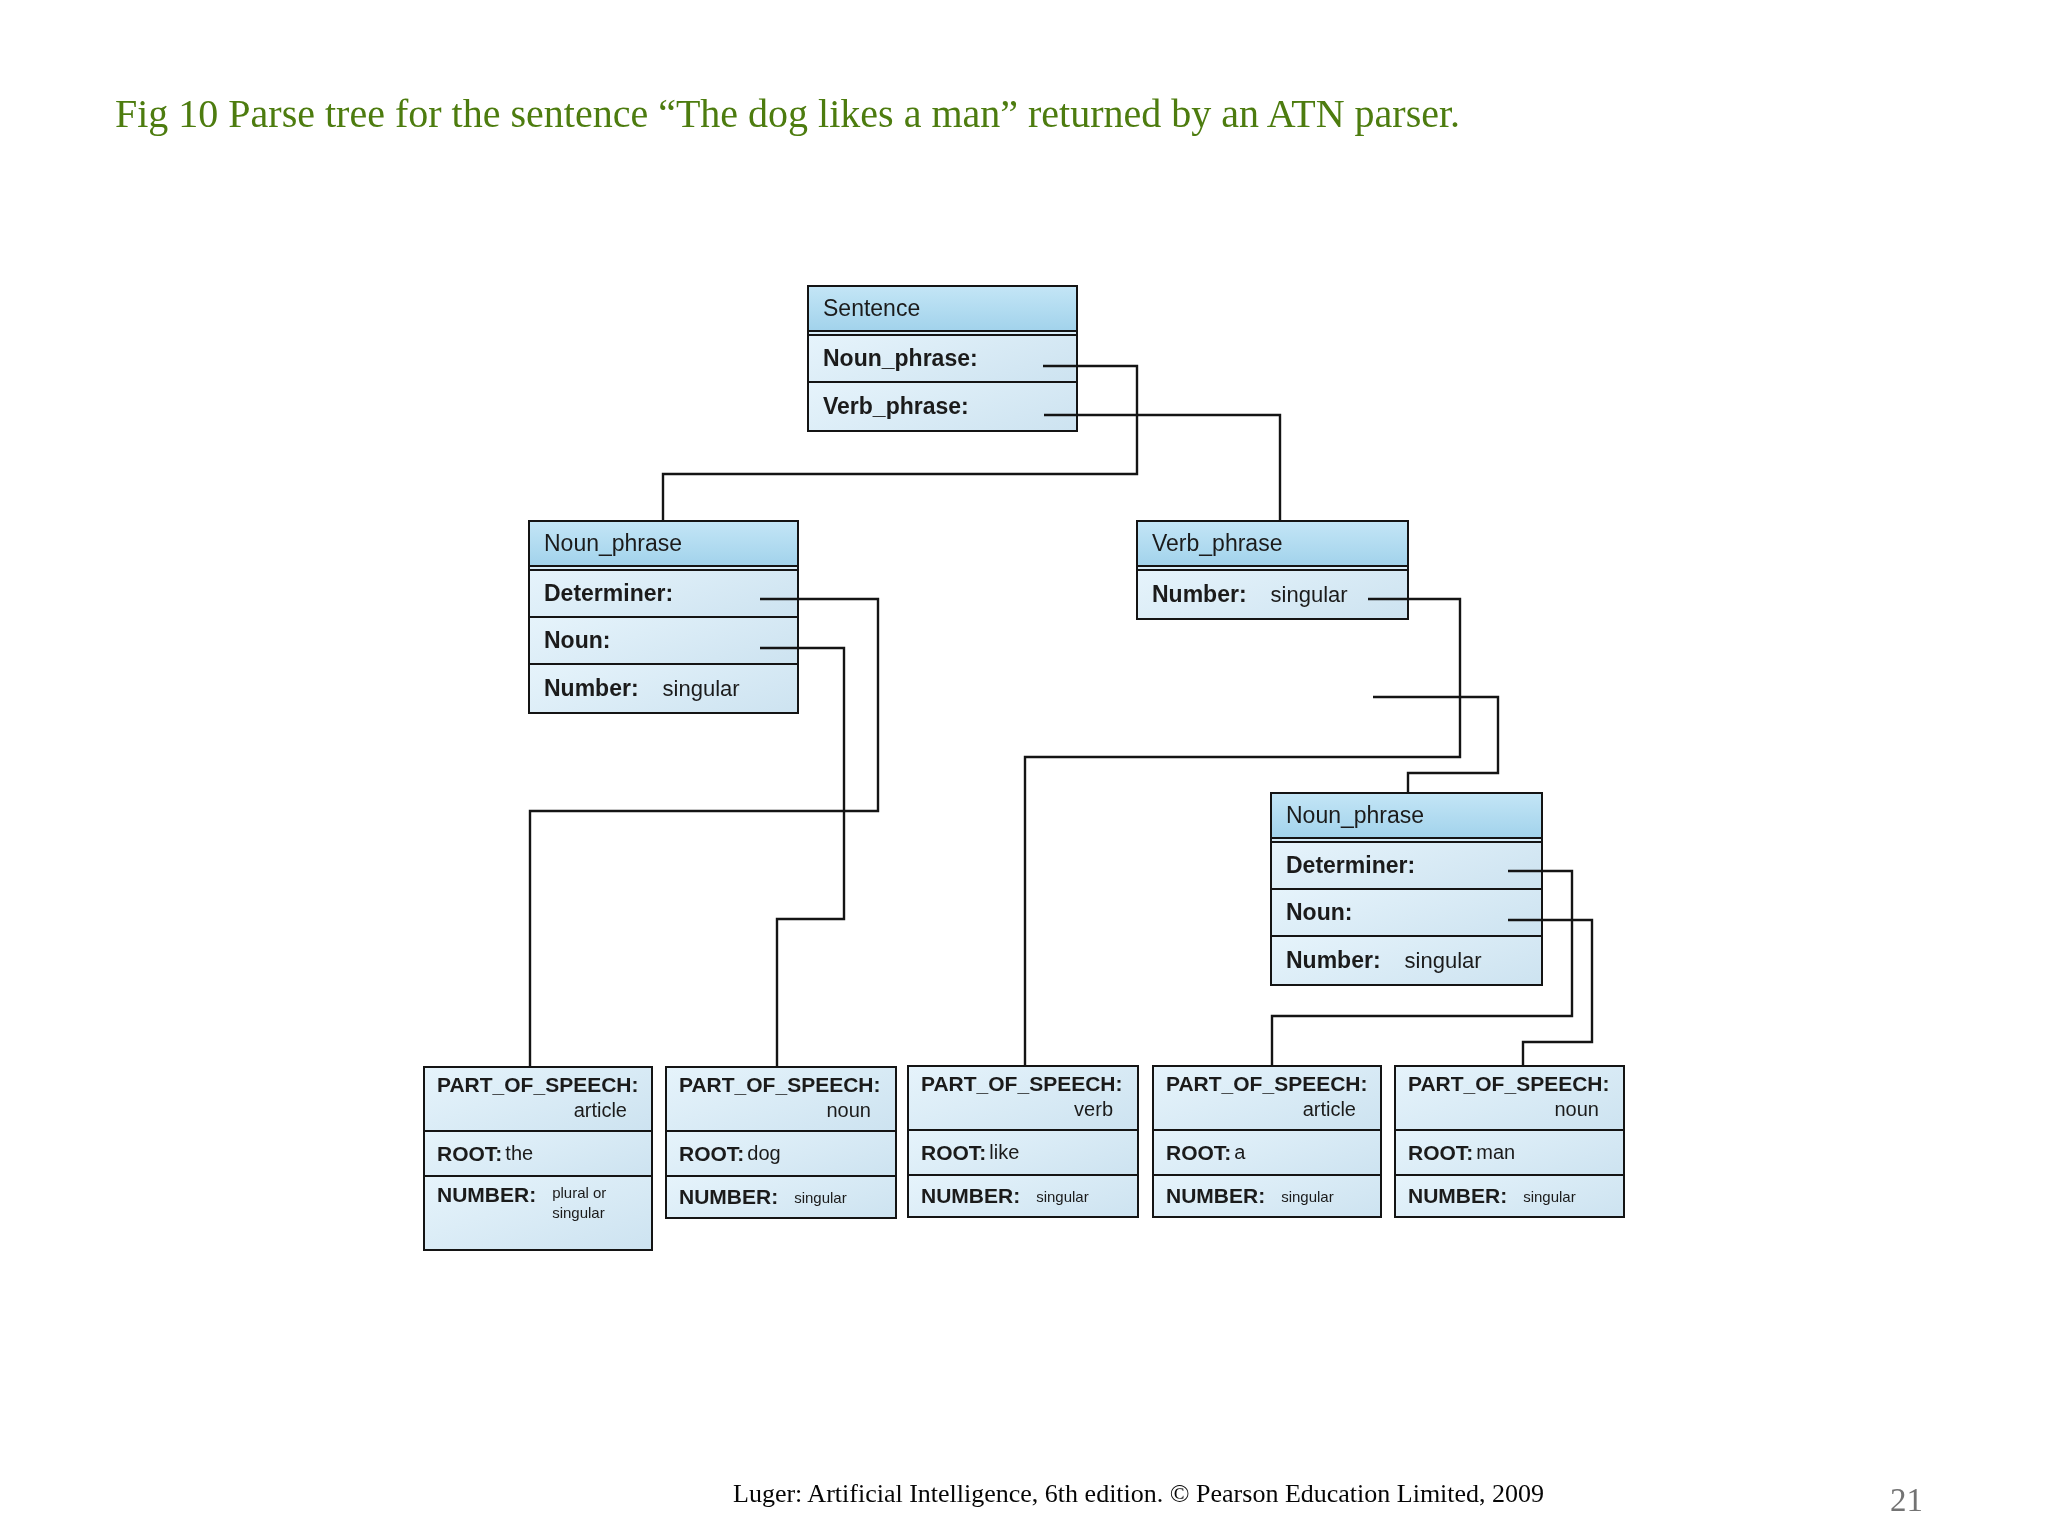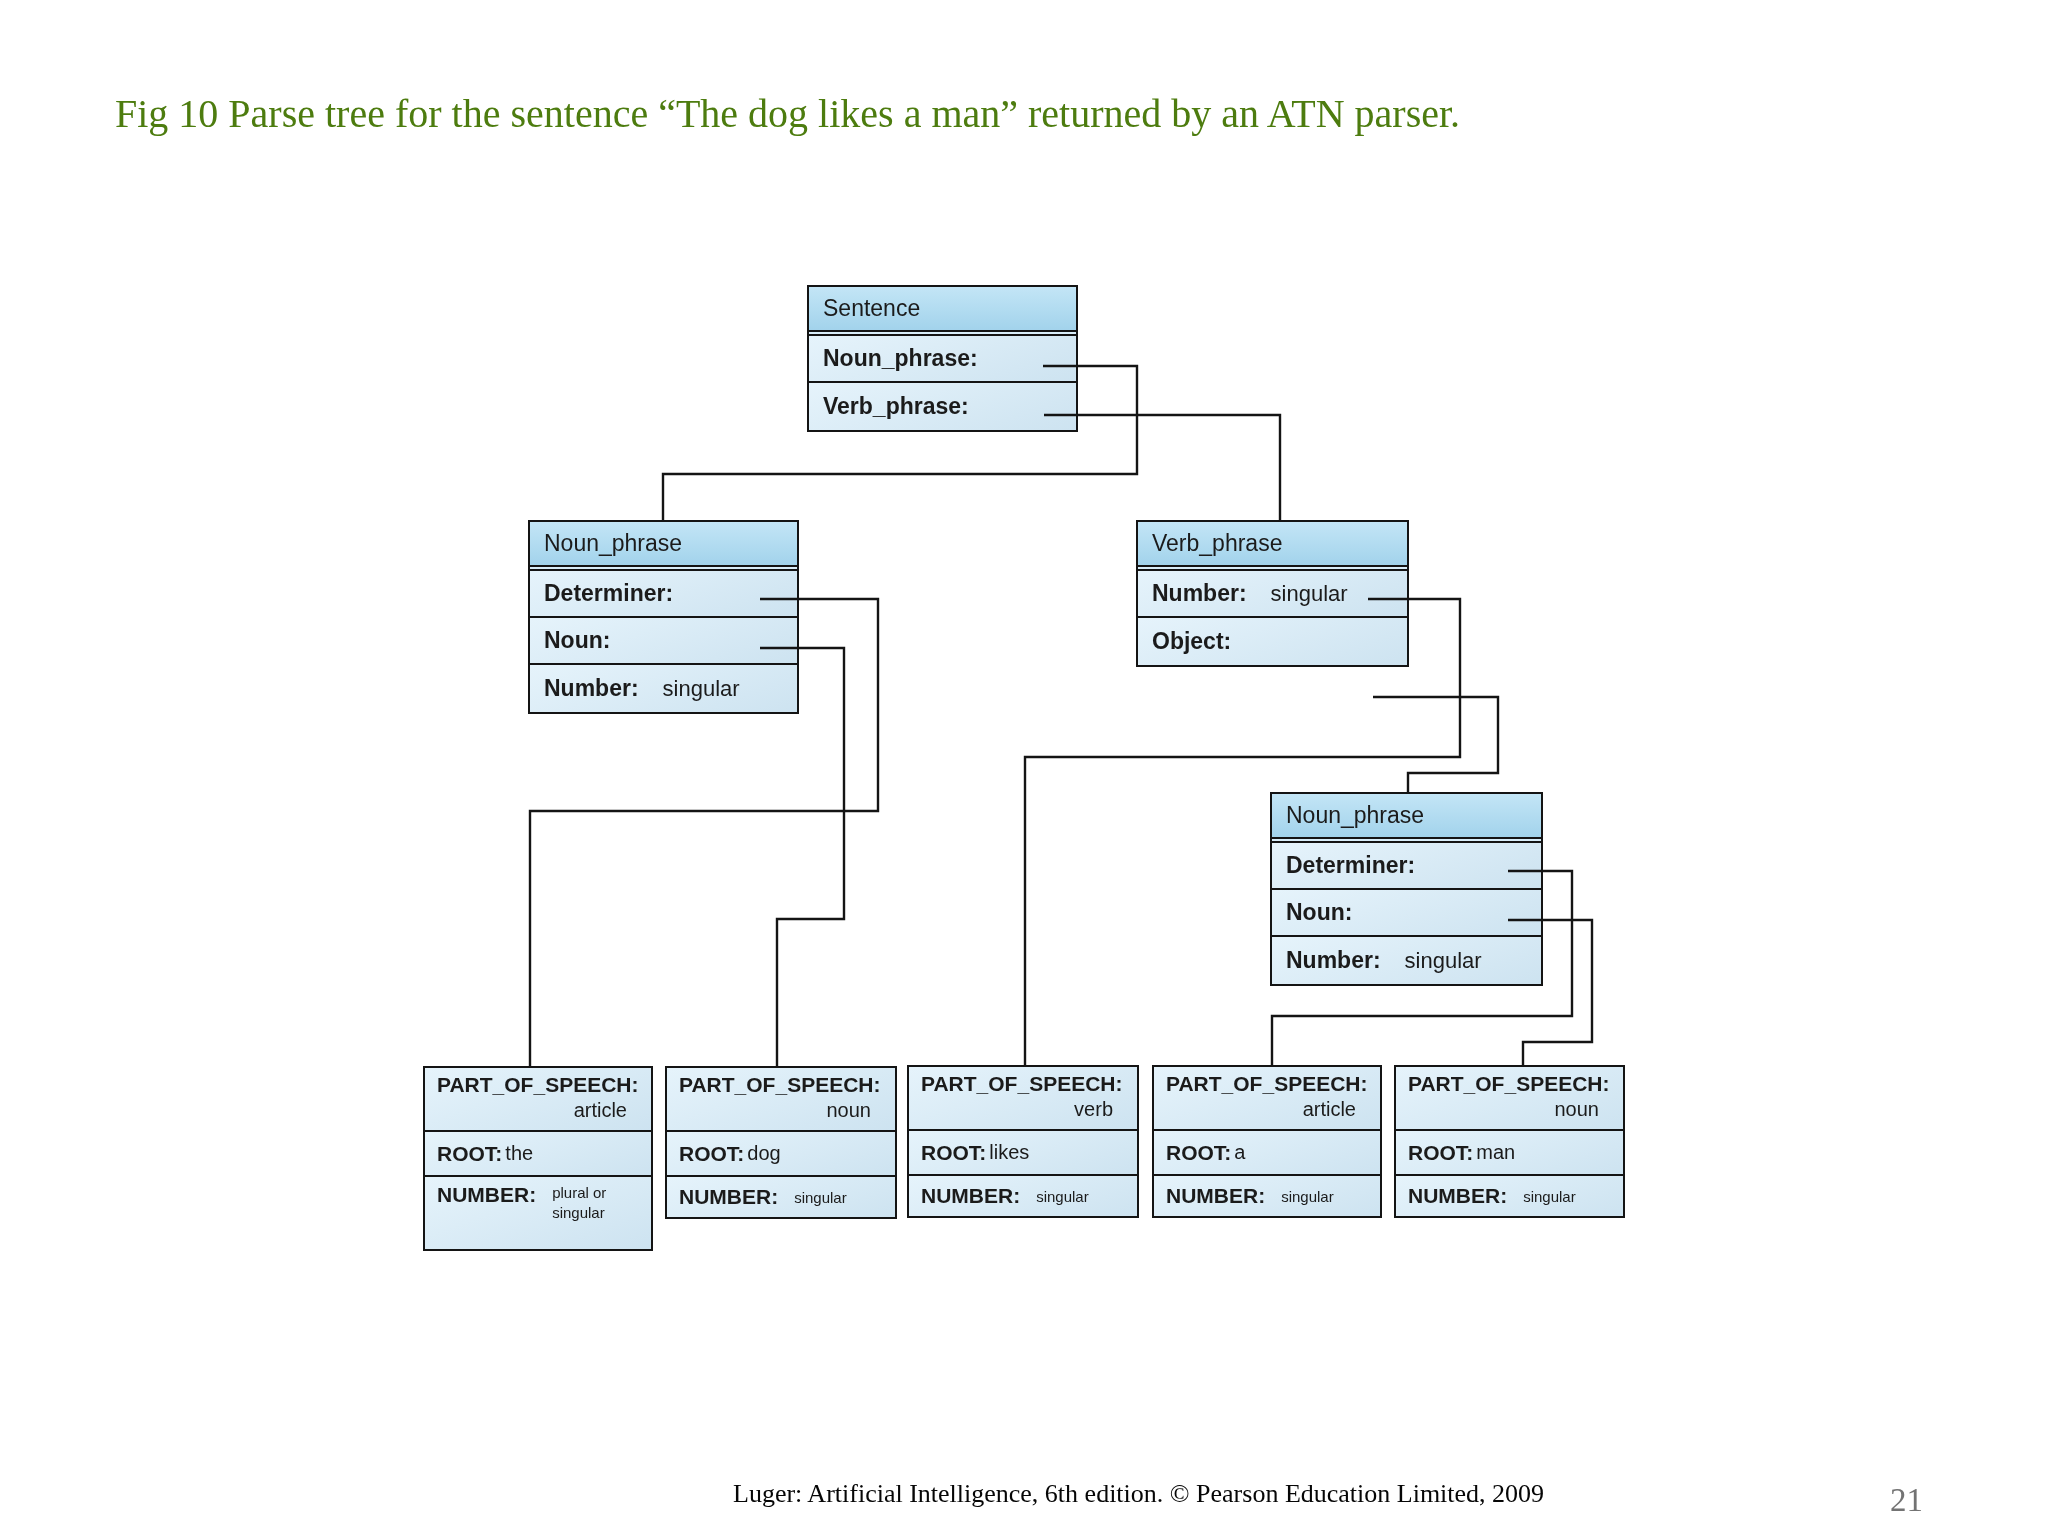--- a/index.html
+++ b/index.html
@@ -146,23 +146,20 @@
   </div>
 </div>
 
 <div class="frame" style="left:1136px;top:520px;width:273px;">
   <div class="frame-header">Verb_phrase</div>
   <div class="dgap"></div>
   <div class="frame-row">
     <span class="slot-label">Number:</span>
     <span class="slot-value">singular</span>
   </div>
-  <div class="frame-row">
-    <span class="slot-label">Object:</span>
-  </div>
 </div>
 
 <div class="frame" style="left:1270px;top:792px;width:273px;">
   <div class="frame-header">Noun_phrase</div>
   <div class="dgap"></div>
   <div class="frame-row">
     <span class="slot-label">Determiner:</span>
   </div>
   <div class="frame-row">
     <span class="slot-label">Noun:</span>
@@ -203,21 +200,21 @@
   </div>
 </div>
 
 <div class="leaf" style="left:907px;top:1065px;width:232px;">
   <div class="leaf-section leaf-pos">
     <span class="leaf-label">PART_OF_SPEECH:</span>
     <span class="leaf-value">verb</span>
   </div>
   <div class="leaf-section leaf-root">
     <span class="leaf-label">ROOT:</span>
-    <span class="leaf-value">likes</span>
+    <span class="leaf-value">like</span>
   </div>
   <div class="leaf-section leaf-num">
     <span class="leaf-label">NUMBER:</span>
     <span class="leaf-value">singular</span>
   </div>
 </div>
 
 <div class="leaf" style="left:1152px;top:1065px;width:230px;">
   <div class="leaf-section leaf-pos">
     <span class="leaf-label">PART_OF_SPEECH:</span>

